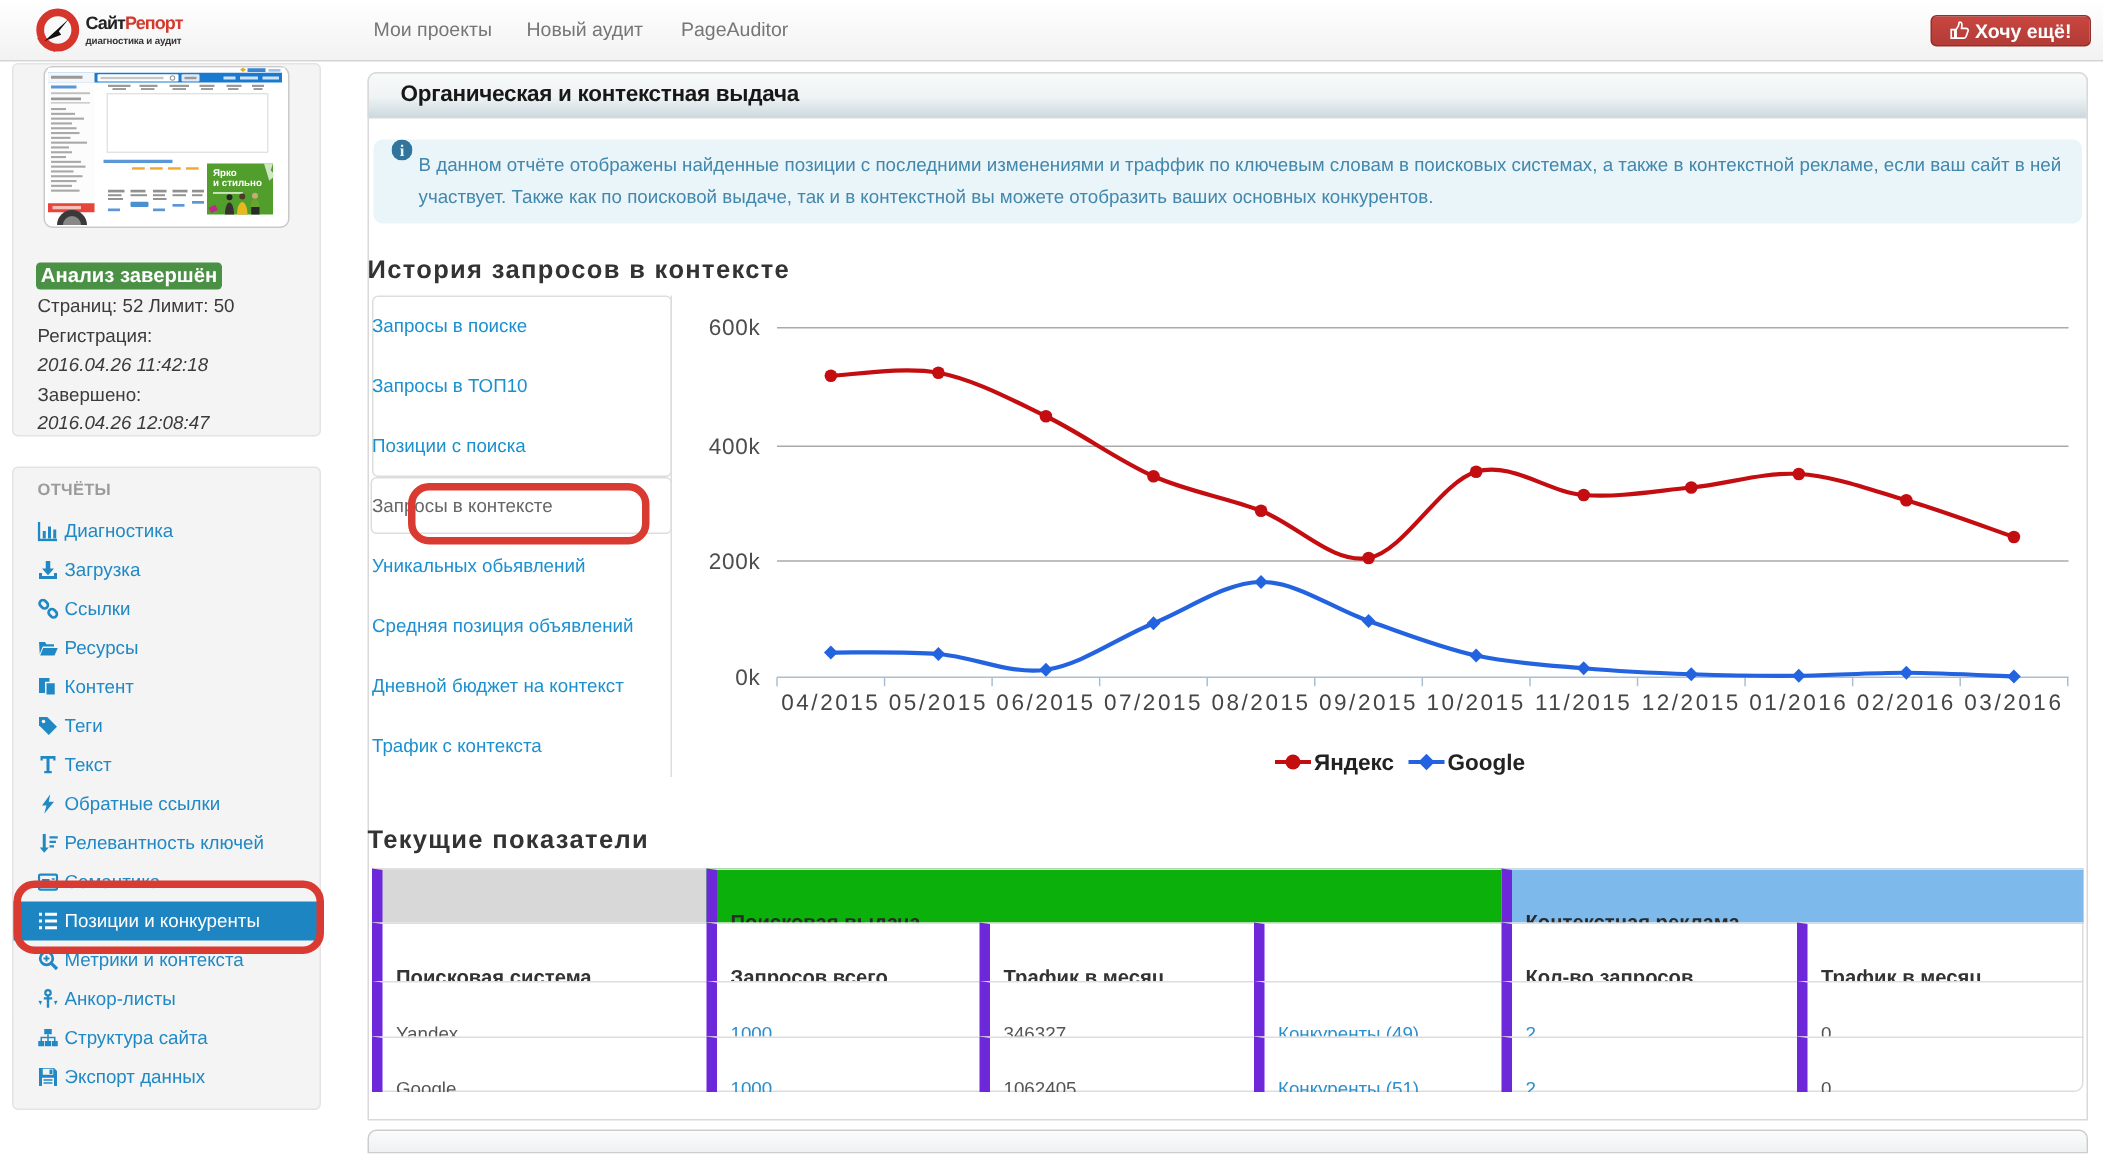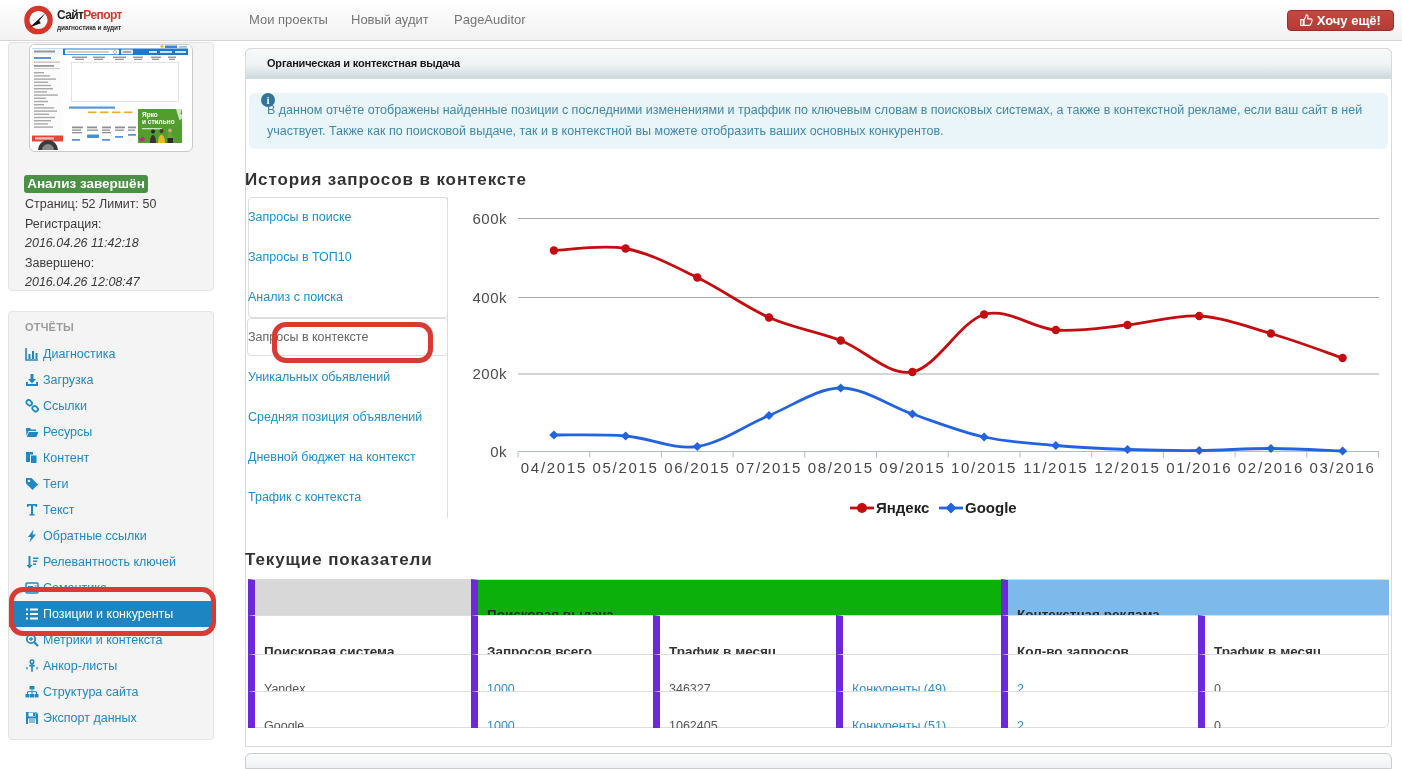--- a/index.html
+++ b/index.html
@@ -32,23 +32,23 @@
 .mitem span{position:absolute;left:34px}
 .mitem.act{background:#1d86c2;color:#fff}
 
 .redann{border:5px solid #d93a31;border-radius:14px;box-sizing:border-box}
 
 #panel{left:245px;top:48px;width:1147px;height:699px;background:#fff;border:1px solid #d9d9d9;
   border-radius:6px 6px 0 0;box-sizing:border-box}
 #phead{left:245px;top:48px;width:1147px;height:31px;box-sizing:border-box;
   background:linear-gradient(#f8fafa 0%,#eef3f4 55%,#dce5e9 80%,#ccd9df 100%);border:1px solid #d9d9d9;
   border-radius:6px 6px 0 0;}
-#phead span{position:absolute;left:21px;top:0;line-height:28px;font-size:11px;font-weight:bold;color:#181818;letter-spacing:-0.2px}
+#phead span{position:absolute;left:21px;top:0;line-height:28px;font-size:15px;font-weight:bold;color:#181818;letter-spacing:-0.2px}
 #alert{left:249px;top:93px;width:1139px;height:56px;background:#e9f5f9;border-radius:6px;
-  color:#4387ac;font-size:12.5px;box-sizing:border-box;padding:7px 0 0 18px;line-height:21px}
+  color:#4387ac;font-size:12.5px;box-sizing:border-box;padding:7px 0 0 30px;line-height:21px}
 #aicon{left:261px;top:93px}
 .ctitle{width:1147px;left:245px;text-align:left;font-size:17px;font-weight:bold;color:#333;letter-spacing:0.9px}
 #title1{top:170px}
 #title2{top:550px}
 
 .tabbox{box-sizing:border-box;border:1px solid #ddd}
 #tabg1{left:248px;top:197px;width:200px;height:121px;border-radius:4px}
 #tabact{left:247px;top:318px;width:201px;height:38px;border-radius:4px;background:#fff}
 #tabvline{left:447px;top:197px;width:1px;height:321px;background:#ddd}
 .tab{left:248px;width:199px;height:40px;line-height:40px;font-size:12.5px;color:#1b90d0}
@@ -321,21 +321,21 @@
     <text x="7" y="11" text-anchor="middle" font-family="Liberation Serif" font-size="11" font-weight="bold" fill="#e9f5f9">i</text>
   </svg>
 <div id="title1" class="ctitle abs">История запросов в контексте</div>
 
 <div id="tabg1" class="tabbox abs"></div>
 <div id="tabact" class="tabbox abs"></div>
 <div id="tabvline" class="abs"></div>
 <div id="tabs">
     <div class="tab abs" style="top:197px">Запросы в поиске</div>
     <div class="tab abs" style="top:237px">Запросы в ТОП10</div>
-    <div class="tab abs" style="top:277px">Анализ с поиска</div>
+    <div class="tab abs" style="top:277px">Позиции с поиска</div>
     <div class="tab abs on" style="top:317px">Запросы в контексте</div>
     <div class="tab abs" style="top:357px">Уникальных обьявлений</div>
     <div class="tab abs" style="top:397px">Средняя позиция объявлений</div>
     <div class="tab abs" style="top:437px">Дневной бюджет на контекст</div>
     <div class="tab abs" style="top:477px">Трафик с контекста</div>
   </div>
 
 <svg id="chart" class="abs" style="left:0;top:0" width="1402" height="540" viewBox="0 0 1402 540">
     <line x1="518" y1="218.5" x2="1379" y2="218.5" stroke="#aaa"></line>
     <text x="507" y="223.5" text-anchor="end" font-size="15" fill="#4d4d4d" letter-spacing="0.5">600k</text>

